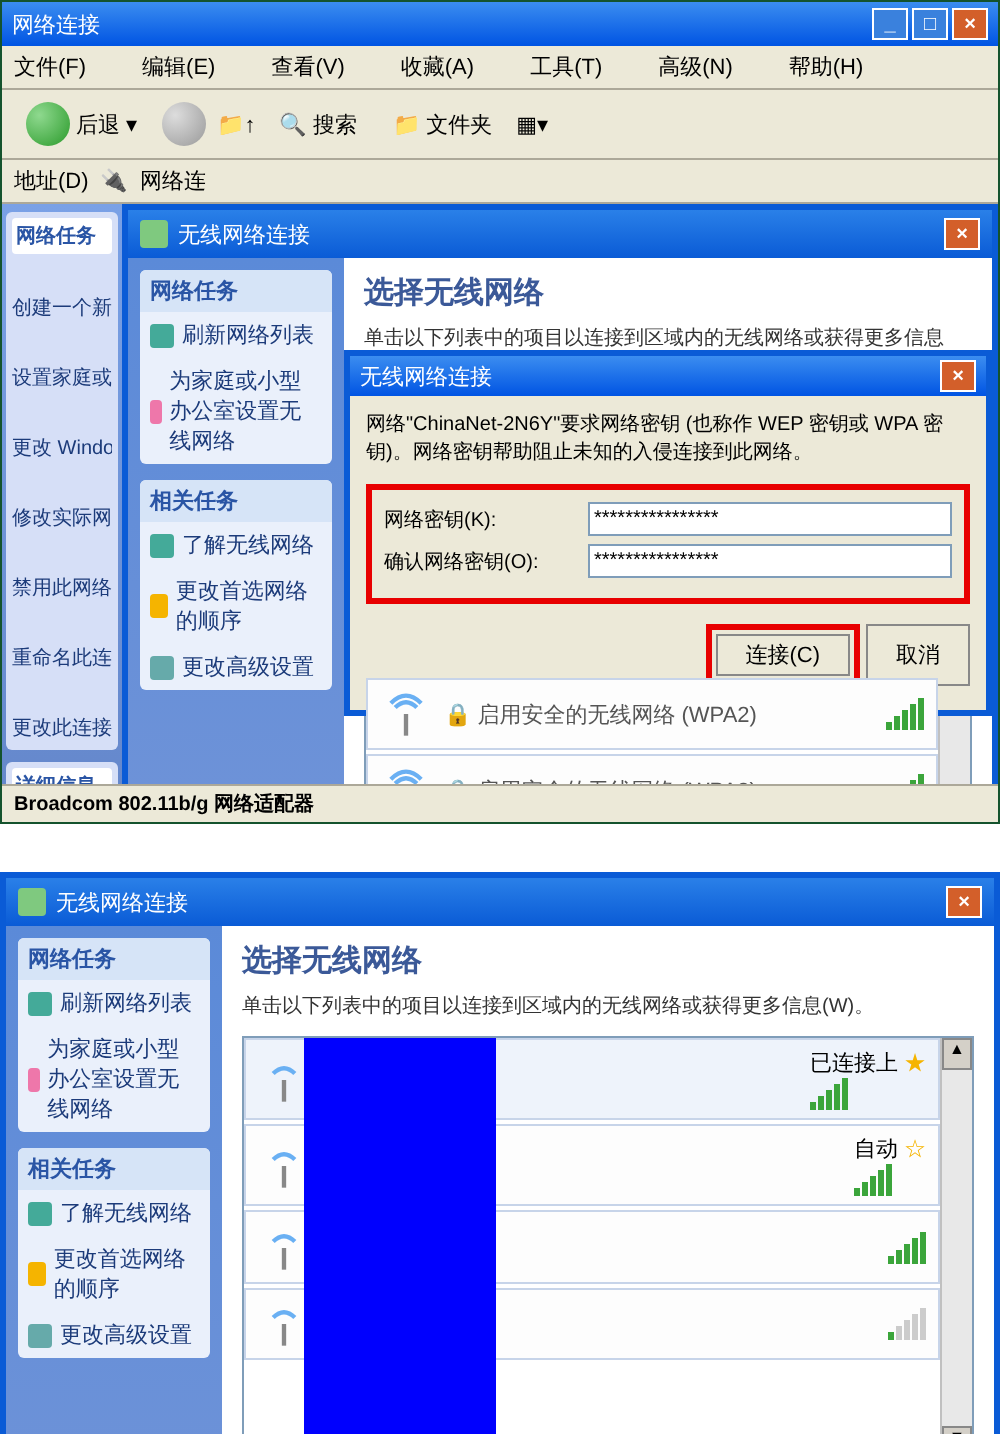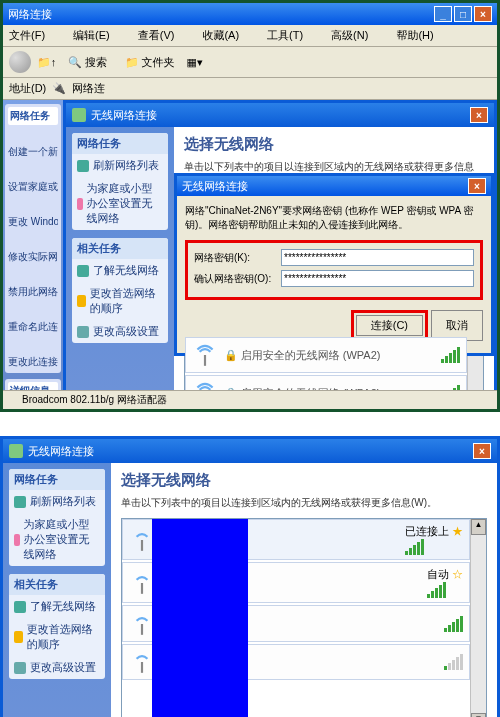--- a/index.html
+++ b/index.html
@@ -1,17 +1,17 @@
 <!DOCTYPE html>
 <html><head>
 <meta charset="utf-8">
 <style>
 *{box-sizing:border-box;margin:0;padding:0;font-family:"Microsoft YaHei","SimSun",Arial,sans-serif;font-size:11px;}
 body{background:#fff;width:500px;}
-.xp-window{border:3px solid #14532d;background:#ece9d8;}
+.xp-window{border:1px solid #14532d;background:#ece9d8;}
 .titlebar{background:linear-gradient(to bottom,#3b8df0,#0054e3);color:#fff;padding:3px 5px;display:flex;justify-content:space-between;align-items:center;height:22px;}
 .titlebar-btns{display:flex;gap:2px;}
 .tbtn{width:18px;height:16px;background:#d35f2a;border:1px solid #fff;display:flex;align-items:center;justify-content:center;color:#fff;font-size:10px;font-weight:bold;}
 .tbtn.min,.tbtn.max{background:#3a81dd;}
 .menubar{background:#ece9d8;padding:3px 6px;display:flex;gap:28px;border-bottom:1px solid #aca899;}
 .toolbar{background:#ece9d8;padding:4px 6px;display:flex;gap:6px;align-items:center;border-bottom:1px solid #aca899;}
 .toolbar .btn{display:flex;align-items:center;gap:3px;padding:2px 6px;}
 .circ{width:22px;height:22px;border-radius:50%;display:inline-block;}
 .circ.green{background:radial-gradient(circle at 30% 30%,#8fd98f,#2a9a2a);}
 .circ.grey{background:radial-gradient(circle at 30% 30%,#ddd,#999);}
@@ -32,39 +32,39 @@
 .side-link{display:flex;gap:4px;padding:4px 5px;color:#1c3b7a;font-size:10px;align-items:center;}
 .side-link .li-ico{width:12px;height:12px;border-radius:2px;display:inline-block;}
 .wlan-main{flex:1;padding:8px 10px;position:relative;}
 .wlan-h{font-size:15px;font-weight:bold;color:#3b5998;margin-bottom:6px;}
 .wlan-sub{font-size:10px;color:#333;margin-bottom:8px;}
 .pw-dialog{border:3px solid #0a5bd6;background:#ece9d8;position:absolute;left:0;right:0;top:46px;}
 .pw-dialog .titlebar{height:20px;}
 .pw-body{padding:8px;}
 .pw-desc{font-size:10px;margin-bottom:8px;line-height:1.4;}
 .red-box{border:3px solid #e80000;padding:6px;margin-bottom:6px;}
-.row{display:flex;align-items:center;gap:9px;margin-bottom:4px;}
+.row{display:flex;align-items:center;gap:24px;margin-bottom:4px;}
 .row label{width:78px;font-size:10px;}
 .row input{flex:1;border:1px solid #7f9db9;padding:2px;font-size:10px;background:#fff;}
 .btn-row{display:flex;justify-content:flex-end;gap:3px;padding:4px 0;}
 .btn-row .red{border:3px solid #e80000;padding:2px;}
 .xp-btn{background:#ece9d8;border:1px solid #888;padding:2px 14px;font-size:11px;}
 .net-item{border:1px solid #c7d4e9;padding:4px 6px;margin-bottom:2px;display:flex;gap:6px;align-items:center;background:#fdfdfd;}
 .antenna{width:26px;height:26px;display:flex;align-items:center;justify-content:center;}
 .antenna svg{width:26px;height:26px;}
 .net-info{flex:1;font-size:10px;}
 .net-name{font-weight:bold;font-size:11px;}
 .sec{display:flex;align-items:center;gap:3px;color:#555;}
 .lock{color:#c9a100;}
 .bars{display:flex;gap:1px;align-items:flex-end;}
 .bars span{width:3px;background:#3ba53b;}
 .bars .b1{height:4px;}.bars .b2{height:7px;}.bars .b3{height:10px;}.bars .b4{height:13px;}.bars .b5{height:16px;}
 .bars.weak span{background:#ccc;}
 .bars.weak .b1{background:#3ba53b;}
-.statusbar{background:#ece9d8;border-top:1px solid #aca899;padding:2px 19px;font-size:10px;}
+.statusbar{background:#ece9d8;border-top:1px solid #aca899;padding:2px 6px;font-size:10px;font-weight:bold;}
 .star{color:#f5b400;}
 .second{margin-top:24px;}
 .second .wlan-body{min-height:310px;}
 .blue-cover{position:absolute;background:#0000fe;z-index:5;}
 .scrollbar-stub{width:16px;background:#e8e8e8;border-left:1px solid #c0c0c0;display:flex;flex-direction:column;justify-content:space-between;align-items:center;}
 .sb-arrow{height:16px;width:100%;background:#d4d0c8;border:1px solid #888;font-size:8px;text-align:center;}
 .wlan-list-wrap{display:flex;border:1px solid #7f9db9;}
 .wlan-list{flex:1;position:relative;}
 </style>
 </head>
@@ -82,20 +82,21 @@
  <div class="menubar">
   <span>文件(F)</span>
   <span>编辑(E)</span>
   <span>查看(V)</span>
   <span>收藏(A)</span>
   <span>工具(T)</span>
   <span>高级(N)</span>
   <span>帮助(H)</span>
  </div>
  <div class="toolbar">
+  <div class="btn"><span class="circ green"></span><span>后退</span> ▾</div>
   <span class="circ grey"></span>
   <span>📁↑</span>
   <div class="btn">🔍<span>搜索</span></div>
   <div class="btn">📁<span>文件夹</span></div>
   <span>▦▾</span>
  </div>
  <div class="addr">
   <span>地址(D)</span>
   <span>🔌</span>
   <span>网络连</span>

